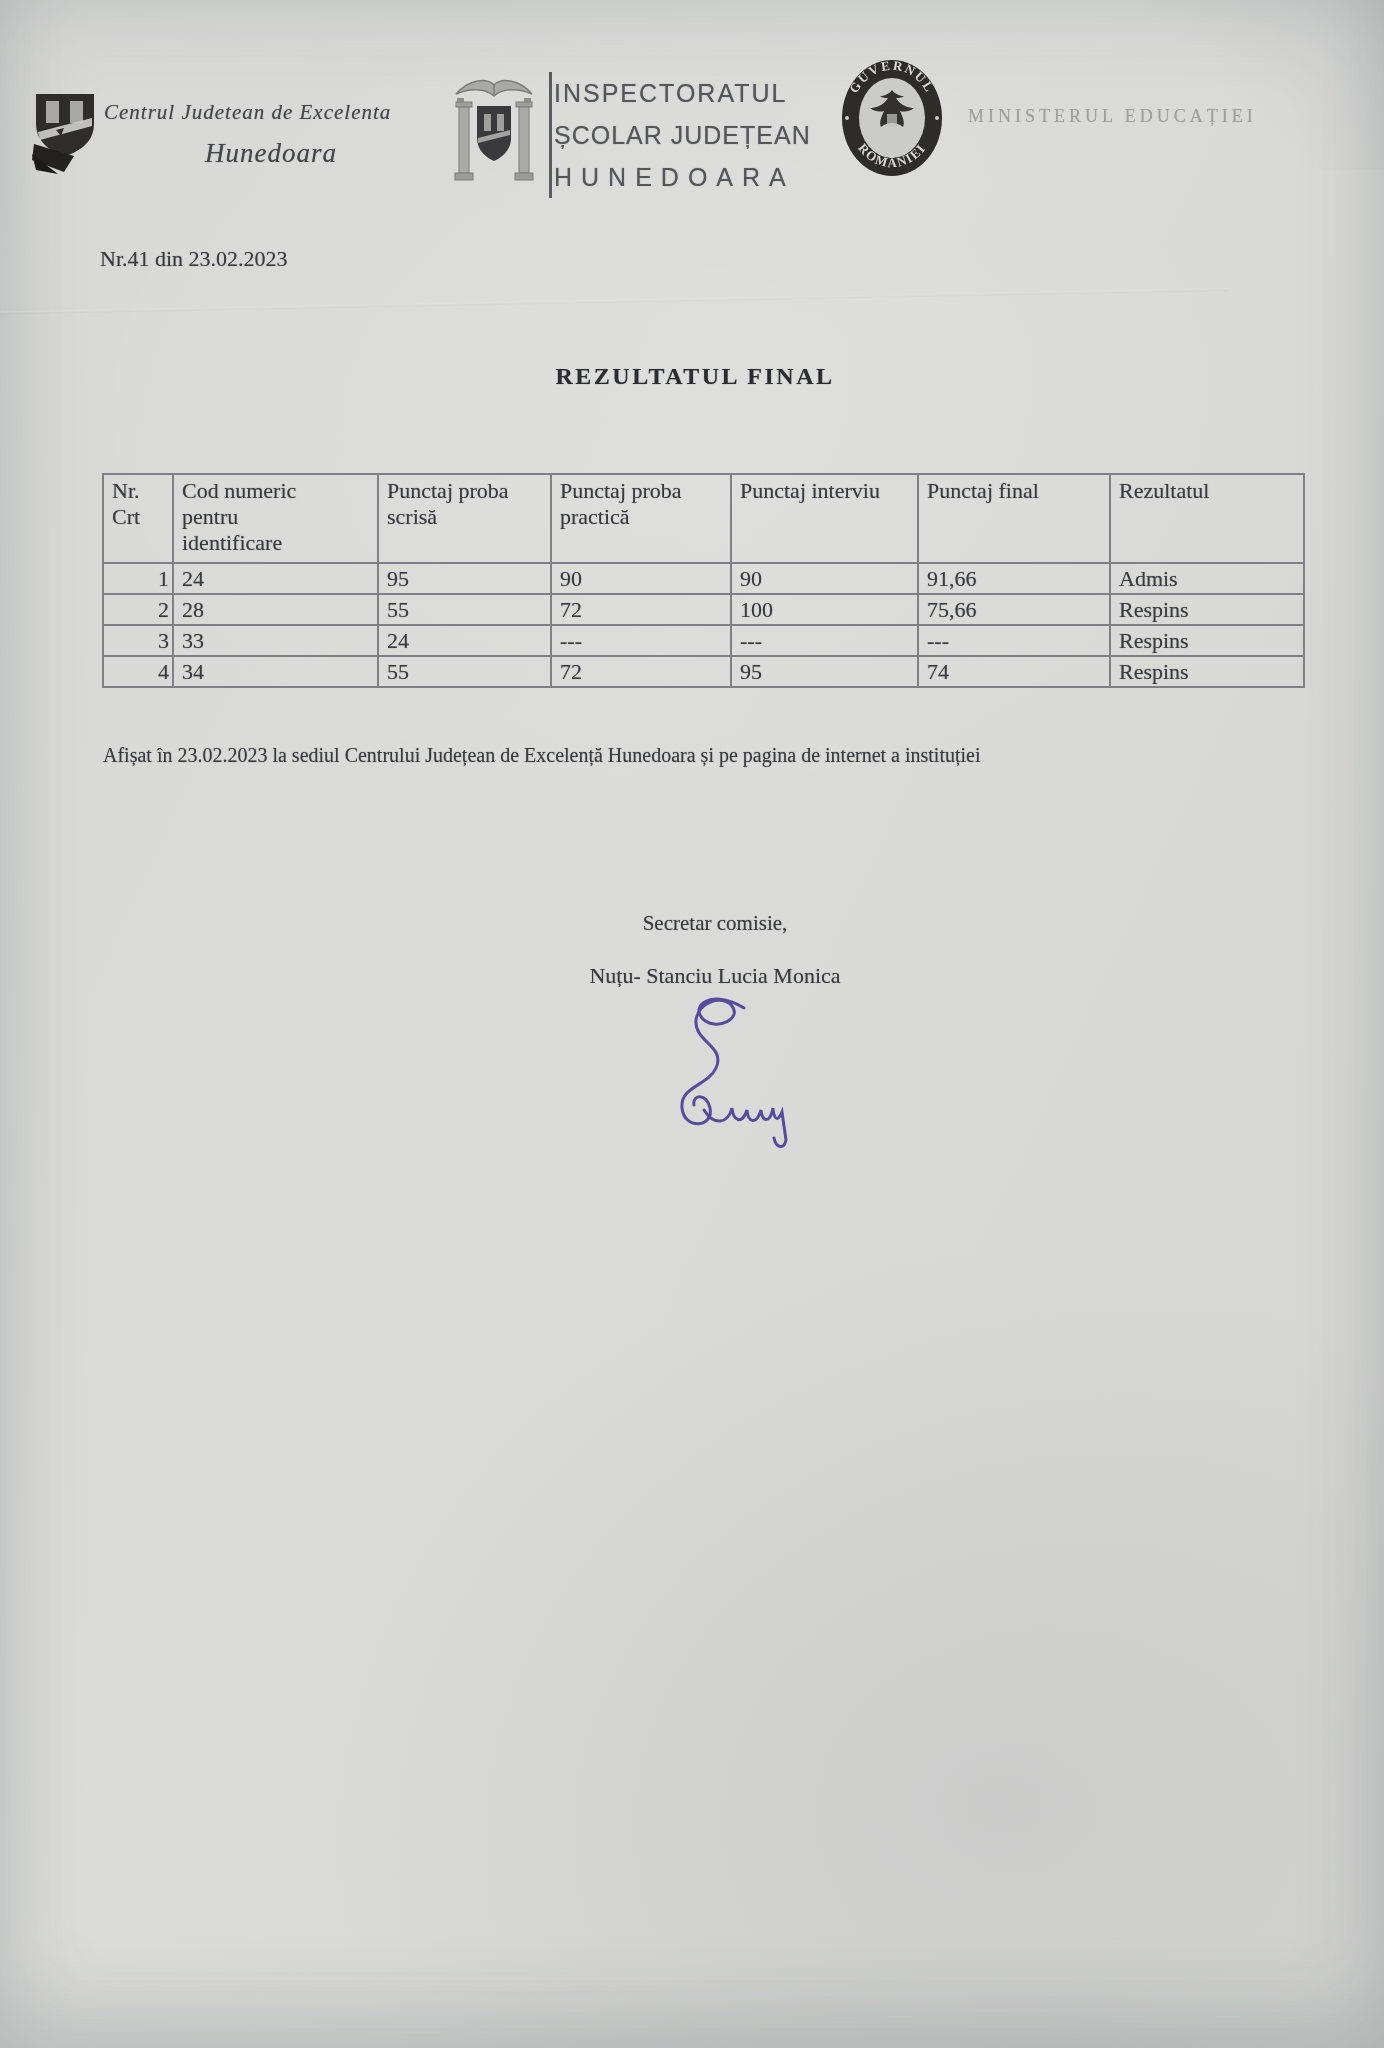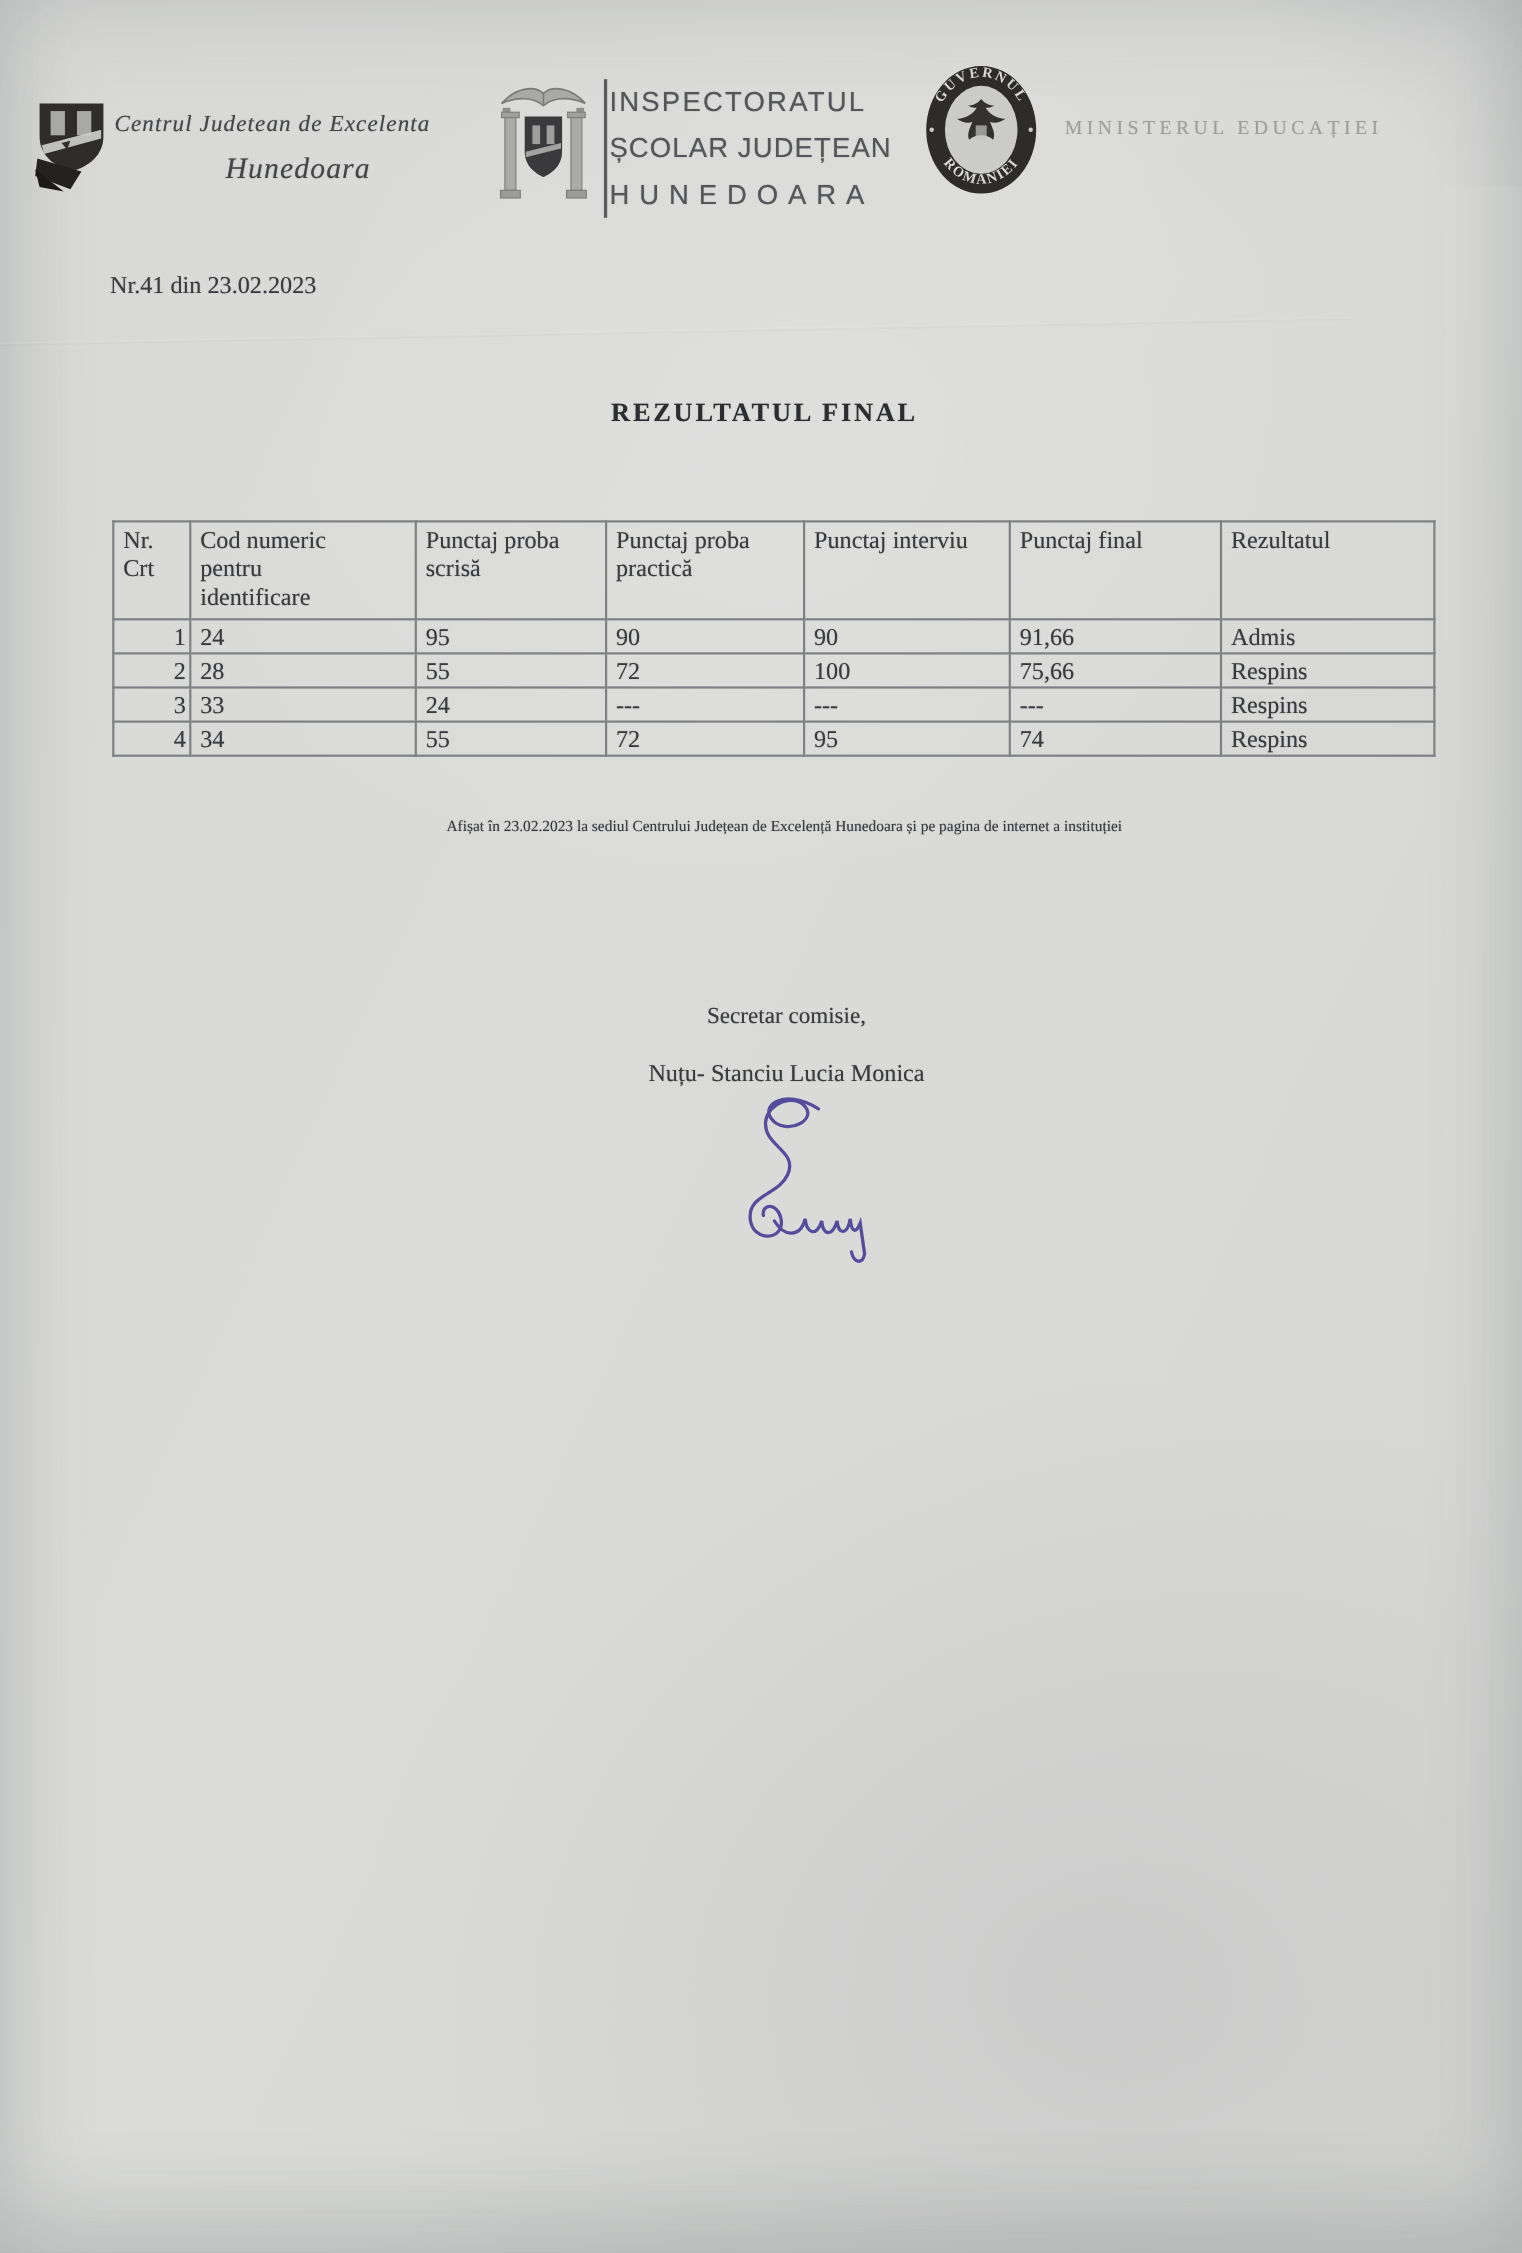--- a/index.html
+++ b/index.html
@@ -36,21 +36,21 @@
   .ministry{left:968px;top:106px;font-size:18px;letter-spacing:4px;color:#9fa09d;
     white-space:nowrap;text-shadow:0 0 1px rgba(160,161,157,.6);}
 
   
   .ref-number{left:100px;top:246px;font-size:22px;}
   .doc-center{left:0;width:1384px;text-align:center;}
   .doc-title{top:363px;font-size:24px;font-weight:bold;letter-spacing:2.5px;color:#2c2d31;}
   .doc-title span{margin-left:6px;}
   .doc-subtitle{top:430px;font-size:20px;}
   .doc-subtitle span{margin-left:32px;}
-  .posted-note{left:103px;top:744px;width:1220px;font-size:14px;text-align:center;}
+  .posted-note{left:103px;top:744px;width:1220px;font-size:20px;}
 
   
   table.results{position:absolute;left:102px;top:473px;border-collapse:collapse;
     table-layout:fixed;width:1201px;font-size:22px;color:#3a3b3f;}
   table.results td{border:2px solid #7e8084;overflow:hidden;}
   tr.hdr td{height:84px;vertical-align:top;padding:3px 6px 0 8px;line-height:26px;border-radius:18px;}
   tr.dat td{height:29px;line-height:27px;padding:0 0 0 8px;vertical-align:middle;}
   tr.dat td.num{text-align:right;padding:0 3px 0 0;}
   .cw{display:inline-block;max-width:135px;}
 

